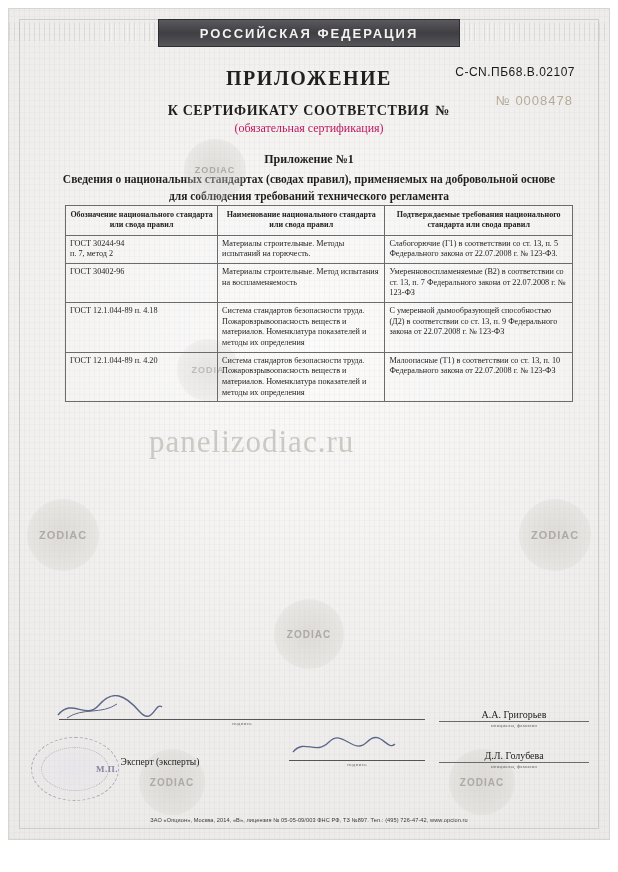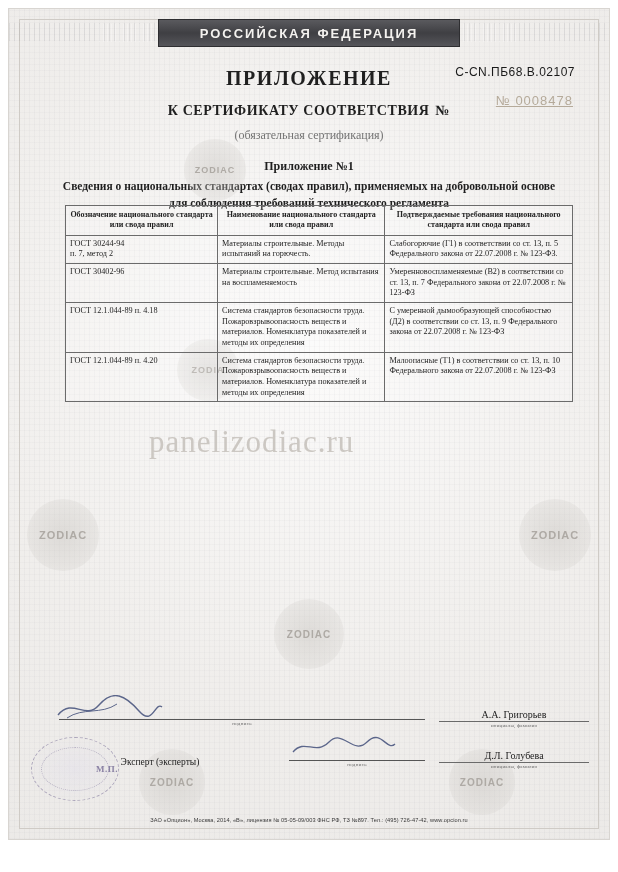--- a/index.html
+++ b/index.html
@@ -102,41 +102,40 @@
   .title-sub {
     font-size: 14px;
     font-weight: bold;
     letter-spacing: .6px;
     margin-top: 13px;
     color: #1f1f1f;
   }
   .title-sub .num-word { margin-left: 6px; }
   .title-paren {
     font-size: 12px;
-    margin-top: 9px;
-    color: #737373;
+    margin-top: 2px;
+    color: #be185d;
   }
   .cert-number {
     position: absolute;
     right: 34px;
     top: 56px;
     font-family: "Liberation Sans", sans-serif;
     font-size: 12px;
     letter-spacing: .5px;
     color: #1a1a1a;
   }
   .blank-number {
     position: absolute;
     right: 36px;
     top: 84px;
     font-family: "Liberation Sans", sans-serif;
     font-size: 13px;
     letter-spacing: 1px;
     color: #b5aa9a;
-    text-decoration: underline;
   }
   .appendix-no {
     font-size: 12px;
     font-weight: bold;
     margin-top: 16px;
     color: #1f1f1f;
   }
   .appendix-desc {
     font-size: 11.5px;
     font-weight: bold;

